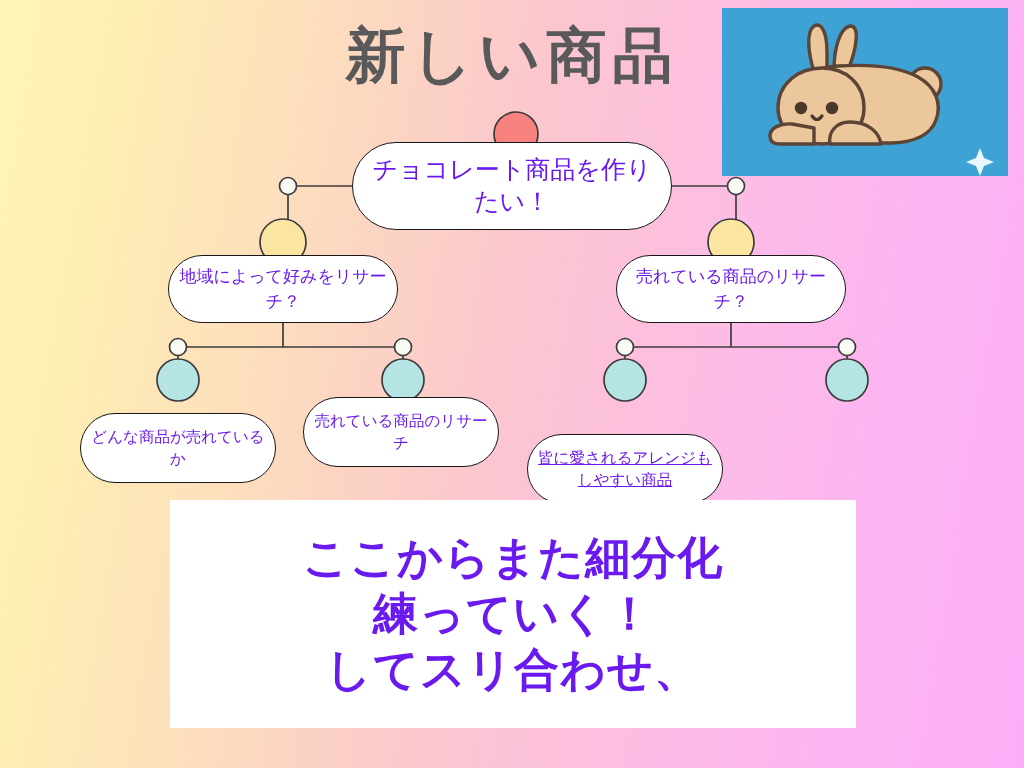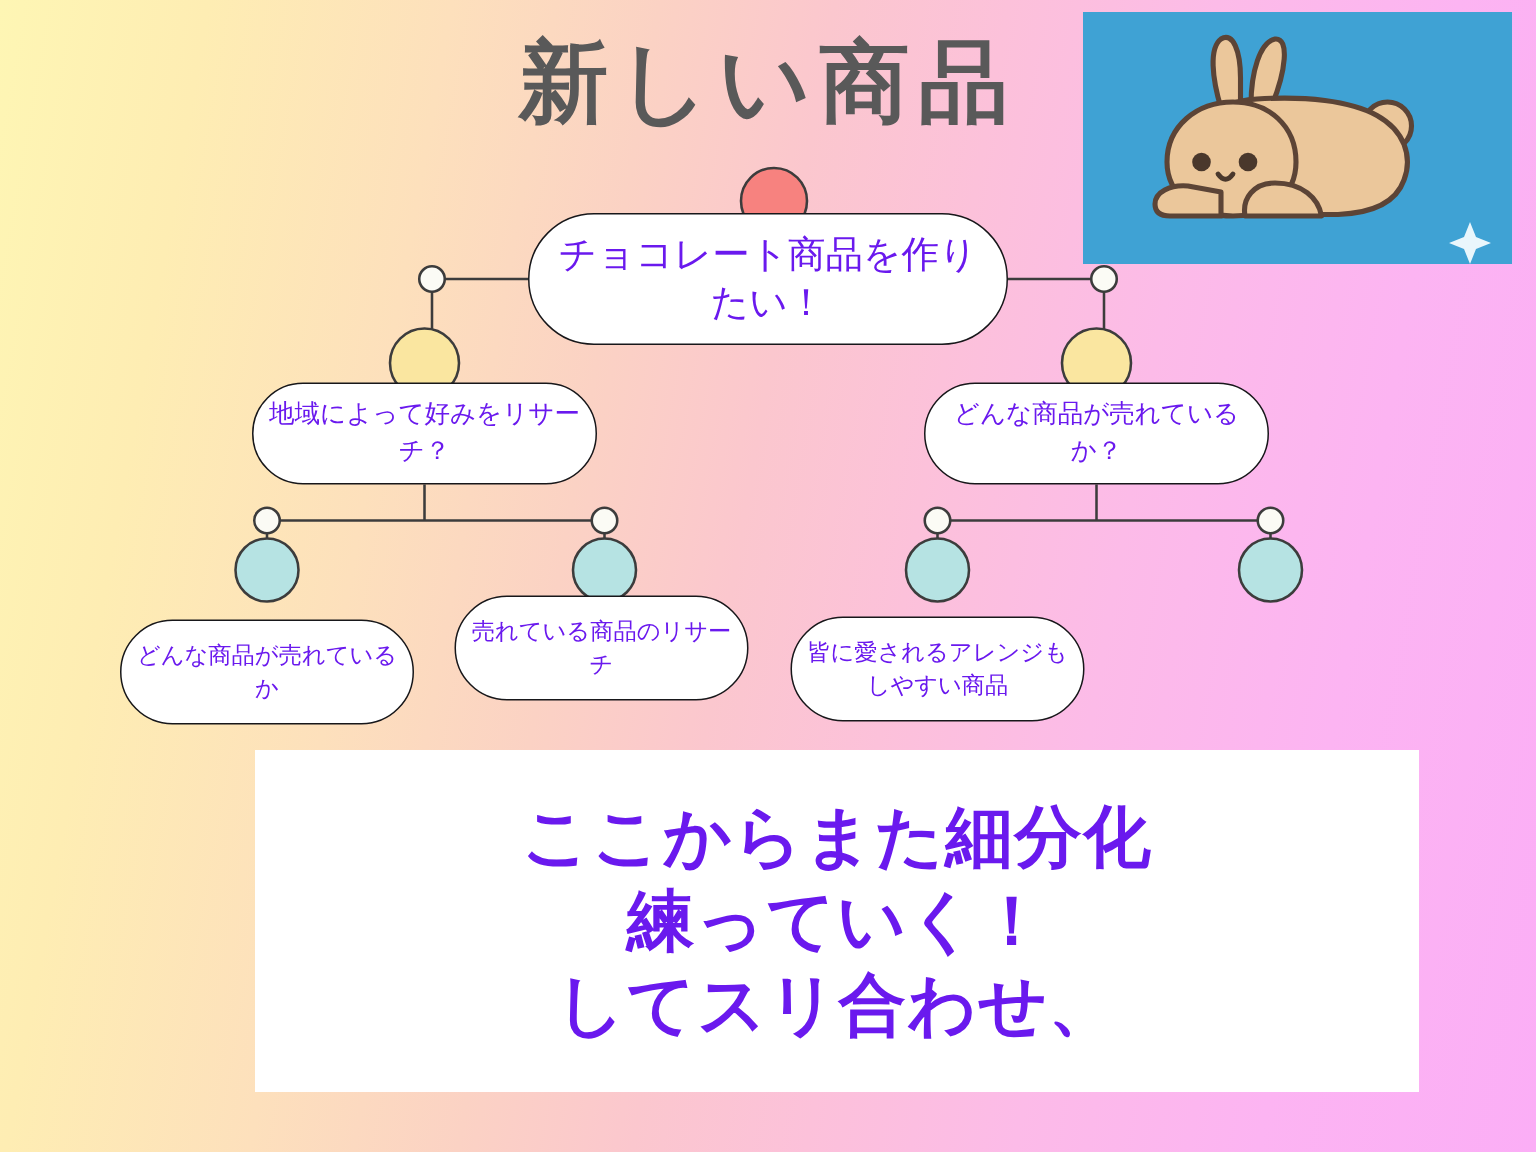--- a/index.html
+++ b/index.html
@@ -106,29 +106,29 @@
 
   .node-l3 {
     width: 196px;
     height: 70px;
     border-radius: 35px;
     font-size: 15.5px;
     line-height: 1.45;
   }
   #node-l3-1 { left: 80px;  top: 413px; }
   #node-l3-2 { left: 303px; top: 397px; }
-  #node-l3-3 { left: 527px; top: 411px; }
+  #node-l3-3 { left: 527px; top: 434px; text-decoration: underline; }
   #node-l3-4 { left: 749px; top: 413px; }
 
   
   #callout {
     position: absolute;
     left: 170px;
     top: 500px;
-    width: 776px;
+    width: 686px;
     height: 228px;
     background: #FFFFFF;
     z-index: 5;
     display: flex;
     flex-direction: column;
     align-items: center;
     justify-content: center;
   }
   #callout .line {
     color: #6A19EE;
@@ -217,21 +217,21 @@
   </svg>
 
   <div class="node" id="node-root">
     <span>チョコレート商品を作りたい！</span>
   </div>
 
   <div class="node node-l2" id="node-l2-left">
     <span>地域によって好みをリサーチ？</span>
   </div>
   <div class="node node-l2" id="node-l2-right">
-    <span>どんな商品が売れているか？</span>
+    <span>売れている商品のリサーチ？</span>
   </div>
 
   <div class="node node-l3" id="node-l3-1">
     <span>どんな商品が売れているか</span>
   </div>
   <div class="node node-l3" id="node-l3-2">
     <span>売れている商品のリサーチ</span>
   </div>
   <div class="node node-l3" id="node-l3-3">
     <span>皆に愛されるアレンジもしやすい商品</span>

